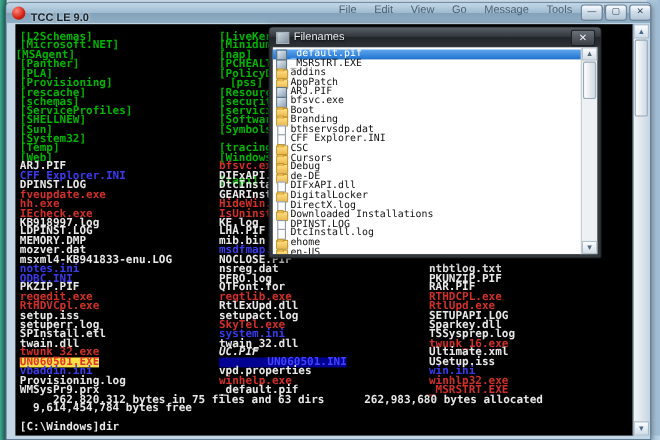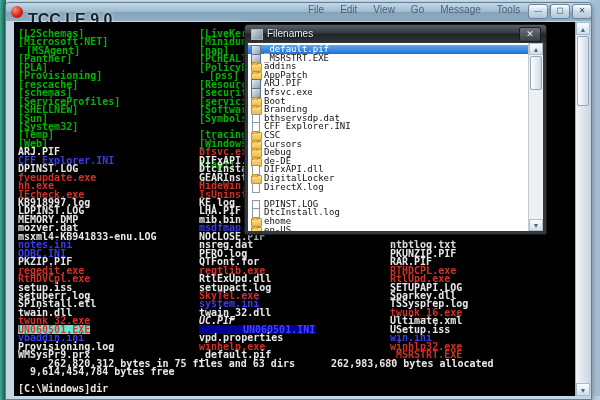--- a/index.html
+++ b/index.html
@@ -24,30 +24,30 @@
            font-size:8px;line-height:12px;text-align:center;color:#33475a;}
 
   
   .tcc-window{position:absolute;left:5px;top:2px;width:585px;height:396px;
               border:1px solid #5f7d94;border-radius:4px 4px 0 0;
               background:#c2d6e6;box-shadow:0 2px 6px rgba(0,0,0,.45);}
   .titlebar{position:absolute;left:0;top:0;width:100%;height:18px;border-radius:3px 3px 0 0;
             background:linear-gradient(180deg,#c3d8e8 0%,#9cb9ce 50%,#84a3ba 51%,#90aec4 100%);}
   .tcc-icon{position:absolute;left:5px;top:3px;width:12px;height:12px;border-radius:50%;
             background:radial-gradient(circle at 35% 30%,#ff8a7a,#d21f10 60%,#8c0e04);}
-  .window-title{position:absolute;left:22px;top:8px;font-size:16px;font-weight:bold;color:#16222c;
+  .window-title{position:absolute;left:22px;top:8px;font-size:10px;font-weight:bold;color:#16222c;
                 text-shadow:0 0 3px rgba(255,255,255,.9);}
 
   
   .console{position:absolute;left:8px;top:19px;width:562px;height:374px;background:#000;overflow:hidden;}
   .trow{position:absolute;height:9px;}
   .tcell{position:absolute;white-space:pre;font-family:"DejaVu Sans Mono",monospace;
          font-size:10px;line-height:9px;font-weight:bold;}
   .d{color:#00b400;} .f{color:#e8e8e8;} .e{color:#d03028;} .i{color:#3a3aee;}
-  .es{color:#e03428;background:#5eead4;} .is{color:#4242ff;background:#000092;padding-left:44px;}
+  .es{color:#e03428;background:#fde047;} .is{color:#4242ff;background:#000092;padding-left:44px;}
 
   
   .v-scroll{position:absolute;right:1px;top:19px;width:14px;height:374px;
             background:linear-gradient(90deg,#f2f5f8,#ccd7e1);border-left:1px solid #9fb2c1;}
   .v-scroll .arrow{position:absolute;left:0;width:14px;height:13px;text-align:center;
             font-size:7px;line-height:13px;color:#4a6a8a;
             background:linear-gradient(180deg,#fdfeff,#cfdde9);border:1px solid #a8bccb;box-sizing:border-box;}
   .v-scroll .up{top:0;} .v-scroll .down{bottom:0;}
   .v-scroll .thumb{position:absolute;left:1px;top:14px;width:12px;height:70px;border-radius:2px;
             background:linear-gradient(90deg,#fefefe,#cdd9e4);border:1px solid #93a9ba;box-sizing:border-box;}
@@ -119,21 +119,21 @@
     <div class="console" id="console">
         <div class="trow" style="top: 7px;">
           <span class="tcell d" style="left: 4px;">[L2Schemas]</span>
           <span class="tcell d" style="left: 185px;">[LiveKernelReports]</span>
         </div>
         <div class="trow" style="top: 15.45px;">
           <span class="tcell d" style="left: 4px;">[Microsoft.NET]</span>
           <span class="tcell d" style="left: 185px;">[Minidump]</span>
         </div>
         <div class="trow" style="top: 23.9px;">
-          <span class="tcell d" style="left: 12px;">[MSAgent]</span>
+          <span class="tcell d" style="left: 0;">[MSAgent]</span>
           <span class="tcell d" style="left: 185px;">[nap]</span>
         </div>
         <div class="trow" style="top: 32.35px;">
           <span class="tcell d" style="left: 4px;">[Panther]</span>
           <span class="tcell d" style="left: 185px;">[PCHEALTH]</span>
         </div>
         <div class="trow" style="top: 40.8px;">
           <span class="tcell d" style="left: 4px;">[PLA]</span>
           <span class="tcell d" style="left: 185px;">[PolicyDefinitions]</span>
         </div>
@@ -321,20 +321,21 @@
         <div class="pitem" style="top: 62.2px;"><span class="picon folder"></span><span class="plabel">Branding</span></div>
         <div class="pitem" style="top: 70.8px;"><span class="picon file"></span><span class="plabel">bthservsdp.dat</span></div>
         <div class="pitem" style="top: 79.4px;"><span class="picon file"></span><span class="plabel">CFF Explorer.INI</span></div>
         <div class="pitem" style="top: 88px;"><span class="picon folder"></span><span class="plabel">CSC</span></div>
         <div class="pitem" style="top: 96.6px;"><span class="picon folder"></span><span class="plabel">Cursors</span></div>
         <div class="pitem" style="top: 105.2px;"><span class="picon folder"></span><span class="plabel">Debug</span></div>
         <div class="pitem" style="top: 113.8px;"><span class="picon folder"></span><span class="plabel">de-DE</span></div>
         <div class="pitem" style="top: 122.4px;"><span class="picon file"></span><span class="plabel">DIFxAPI.dll</span></div>
         <div class="pitem" style="top: 131px;"><span class="picon folder"></span><span class="plabel">DigitalLocker</span></div>
         <div class="pitem" style="top: 139.6px;"><span class="picon file"></span><span class="plabel">DirectX.log</span></div>
+        <div class="pitem" style="top: 148.2px;"><span class="picon folder"></span><span class="plabel">Downloaded Installations</span></div>
         <div class="pitem" style="top: 156.8px;"><span class="picon file"></span><span class="plabel">DPINST.LOG</span></div>
         <div class="pitem" style="top: 165.4px;"><span class="picon file"></span><span class="plabel">DtcInstall.log</span></div>
         <div class="pitem" style="top: 174px;"><span class="picon folder"></span><span class="plabel">ehome</span></div>
         <div class="pitem" style="top: 182.6px;"><span class="picon folder"></span><span class="plabel">en-US</span></div>
       </div>
     <div class="popup-scroll">
       <div class="arrow up">▲</div>
       <div class="thumb"></div>
       <div class="arrow down">▼</div>
     </div>

